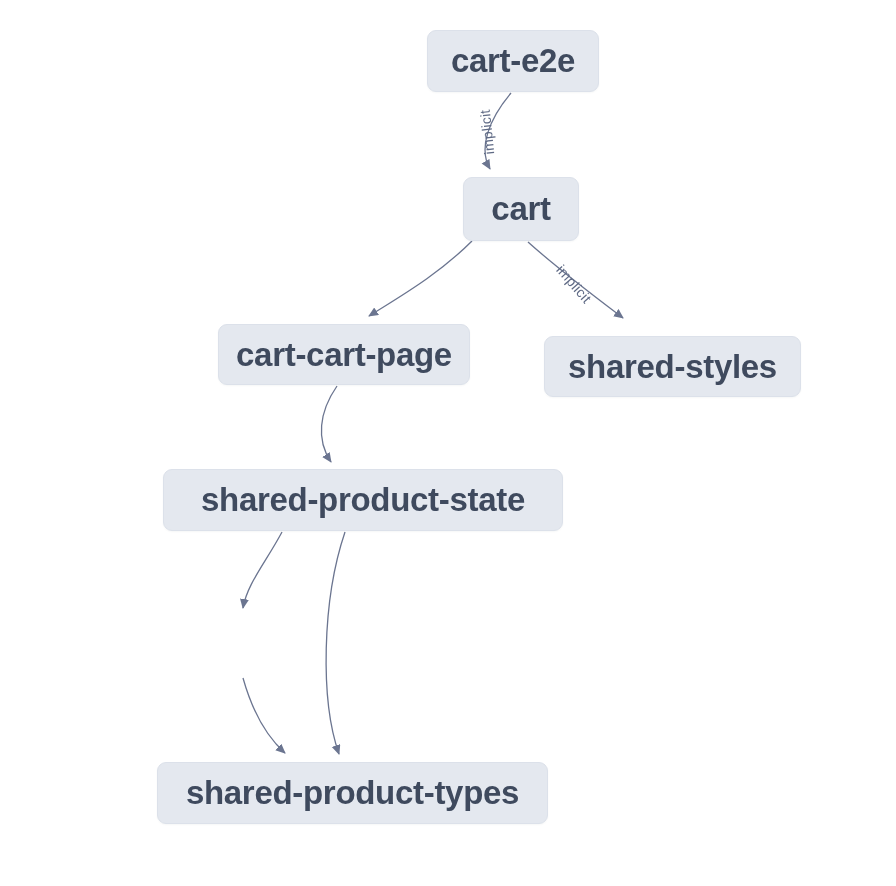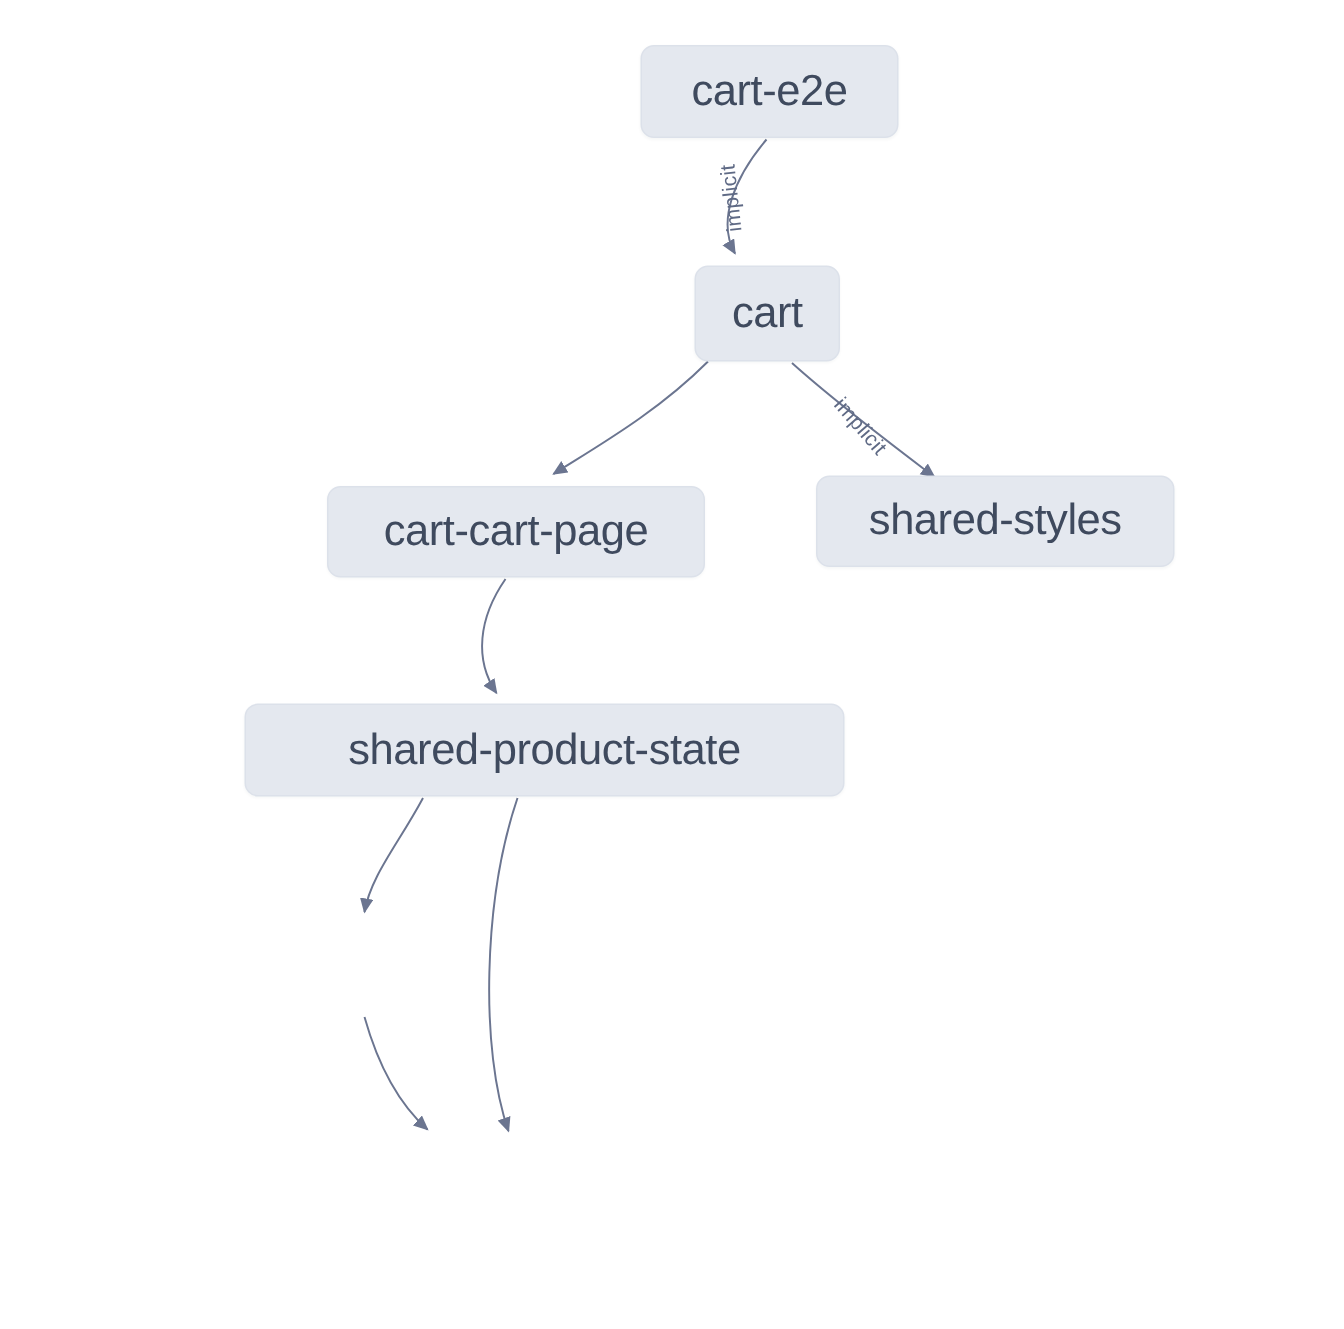--- a/index.html
+++ b/index.html
@@ -39,32 +39,33 @@
   }
   .node {
     position: absolute;
     display: flex;
     align-items: center;
     justify-content: center;
     background: var(--node-fill, #e4e8ef);
     border: 1px solid var(--node-border, #dce1ea);
     border-radius: 9px;
     color: var(--node-text, #3f4a5e);
-    font-size: 29px;
+    font-size: 33px;
     letter-spacing: -0.3px;
     white-space: nowrap;
     box-sizing: border-box;
     cursor: pointer;
     box-shadow: 0 1px 2px rgba(30, 41, 59, 0.04);
+    font-weight: bold;
   }
   
   #node-cart-e2e              { left: 427px; top: 30px;  width: 172px; height: 62px; }
-  #node-cart                  { left: 463px; top: 177px; width: 97px;  height: 64px; }
+  #node-cart                  { left: 463px; top: 177px; width: 116px;  height: 64px; }
   #node-cart-cart-page        { left: 218px; top: 324px; width: 252px; height: 61px; }
-  #node-shared-styles         { left: 544px; top: 317px; width: 239px; height: 61px; }
+  #node-shared-styles         { left: 544px; top: 336px; width: 257px; height: 61px; }
   #node-shared-product-state  { left: 163px; top: 469px; width: 400px; height: 62px; }
   #node-shared-product-data   { left: 47px;  top: 615px; width: 372px; height: 63px; }
   #node-shared-product-types  { left: 157px; top: 762px; width: 391px; height: 62px; }
 </style>
 </head>
 <body>
 
 <div id="canvas">
 
   <svg id="edge-layer" viewBox="0 0 896 886" xmlns="http://www.w3.org/2000/svg">
@@ -97,14 +98,15 @@
 
   <div class="node" id="node-cart">cart</div>
 
   <div class="node" id="node-cart-cart-page">cart-cart-page</div>
 
   <div class="node" id="node-shared-styles">shared-styles</div>
 
   <div class="node" id="node-shared-product-state">shared-product-state</div>
 
 
+  <div class="node" id="node-shared-product-types">shared-product-types</div>
 
 </div>
 
 </body></html>

